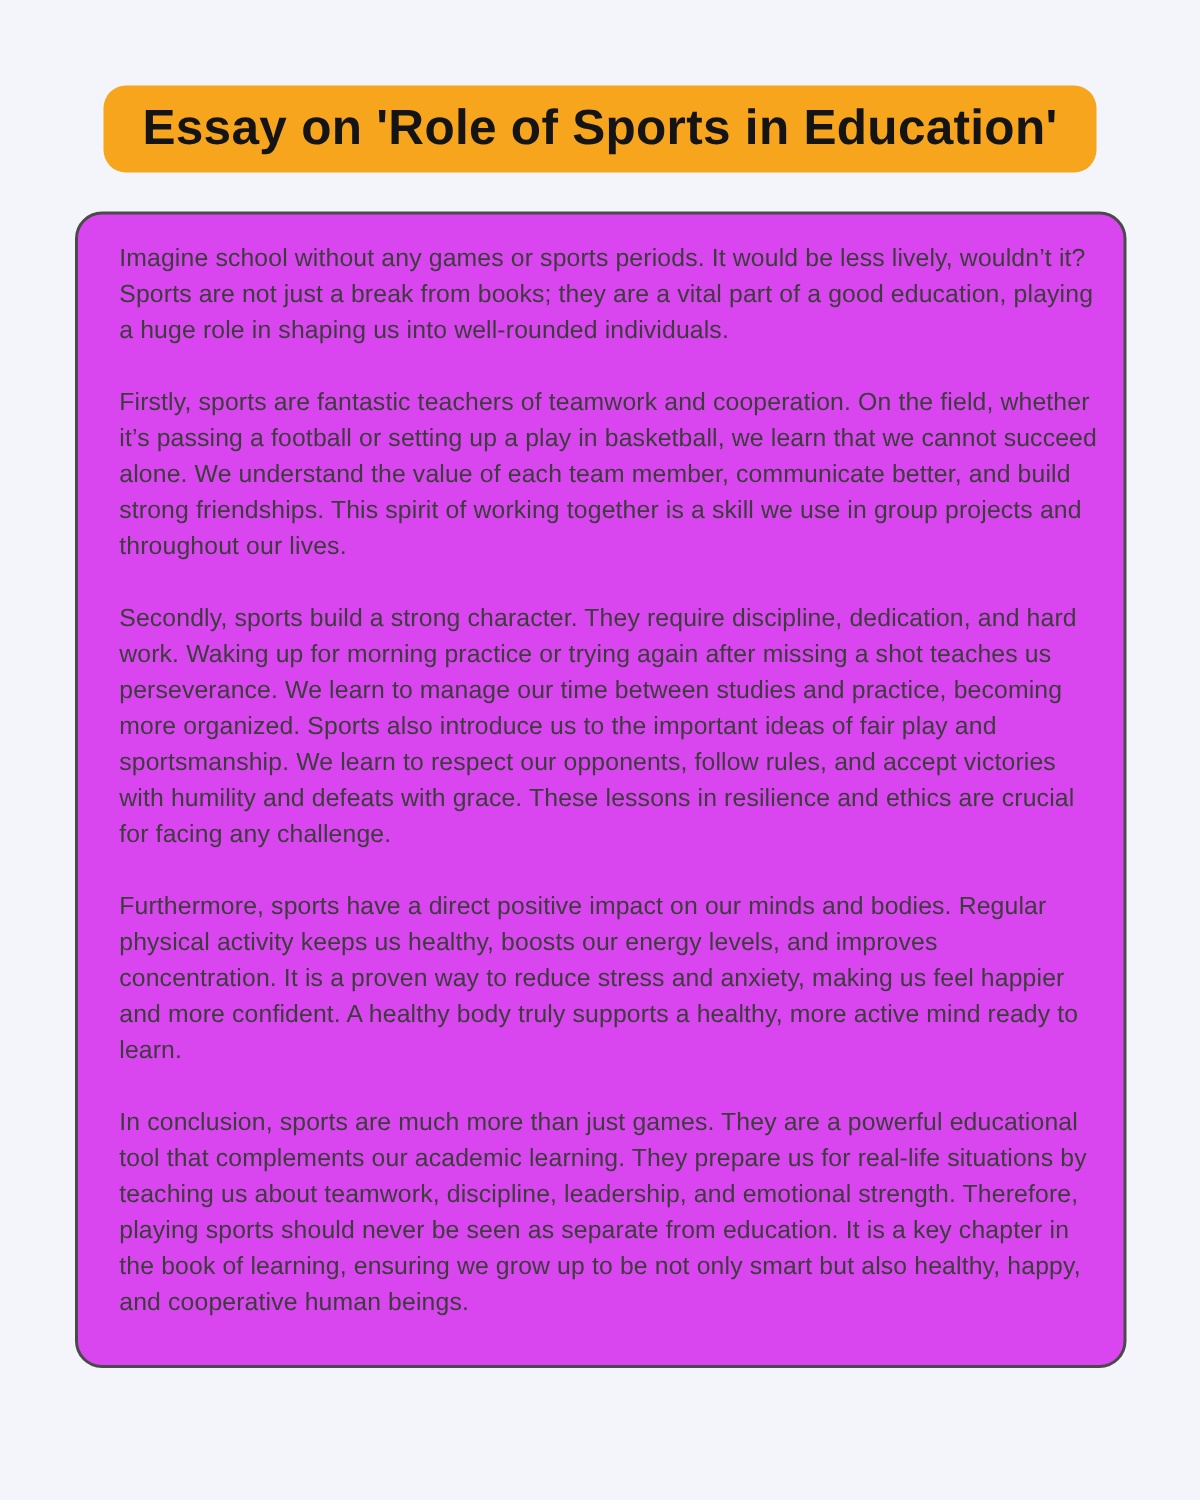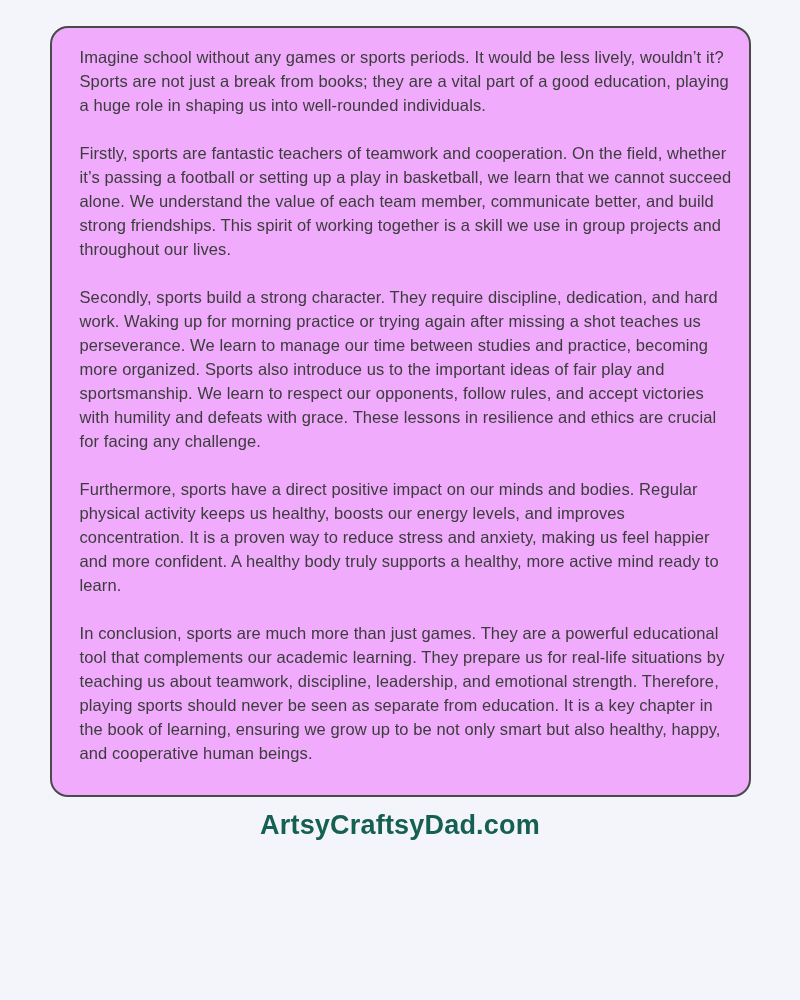--- a/index.html
+++ b/index.html
@@ -32,21 +32,21 @@
     font-size: 33px;
     font-weight: 700;
     letter-spacing: 0.2px;
     color: #141414;
     font-family: "Liberation Sans", sans-serif;
   }
   .essay-card {
     margin-top: 26px;
     width: 701px;
     box-sizing: border-box;
-    background: #f0abfc;
+    background: #d946ef;
     border: 2px solid #4A4A4A;
     border-radius: 18px;
     padding: 17px 16px 14px 28px;
   }
   .essay-card p {
     margin: 0 0 24px 0;
     font-size: 16.5px;
     line-height: 24px;
     color: #3C3C3C;
     letter-spacing: 0.1px;
@@ -63,26 +63,26 @@
     font-weight: 700;
     color: #155F53;
     letter-spacing: 0.2px;
   }
 </style>
 </head>
 <body>
 
 <div class="page">
 
+  <div class="title-banner">
+    <h1>Essay on 'Role of Sports in Education'</h1>
+  </div>
 
   <div class="essay-card">
     <p>Imagine school without any games or sports periods. It would be less lively, wouldn’t it? Sports are not just a break from books; they are a vital part of a good education, playing a huge role in shaping us into well-rounded individuals.</p>
     <p>Firstly, sports are fantastic teachers of teamwork and cooperation. On the field, whether it’s passing a football or setting up a play in basketball, we learn that we cannot succeed alone. We understand the value of each team member, communicate better, and build strong friendships. This spirit of working together is a skill we use in group projects and throughout our lives.</p>
     <p>Secondly, sports build a strong character. They require discipline, dedication, and hard work. Waking up for morning practice or trying again after missing a shot teaches us perseverance. We learn to manage our time between studies and practice, becoming more organized. Sports also introduce us to the important ideas of fair play and sportsmanship. We learn to respect our opponents, follow rules, and accept victories with humility and defeats with grace. These lessons in resilience and ethics are crucial for facing any challenge.</p>
     <p>Furthermore, sports have a direct positive impact on our minds and bodies. Regular physical activity keeps us healthy, boosts our energy levels, and improves concentration. It is a proven way to reduce stress and anxiety, making us feel happier and more confident. A healthy body truly supports a healthy, more active mind ready to learn.</p>
     <p>In conclusion, sports are much more than just games. They are a powerful educational tool that complements our academic learning. They prepare us for real-life situations by teaching us about teamwork, discipline, leadership, and emotional strength. Therefore, playing sports should never be seen as separate from education. It is a key chapter in the book of learning, ensuring we grow up to be not only smart but also healthy, happy, and cooperative human beings.</p>
   </div>
 
-  <div class="footer">
-    <span class="site-name">ArtsyCraftsyDad.com</span>
-  </div>
 
 </div>
 
 </body></html>

